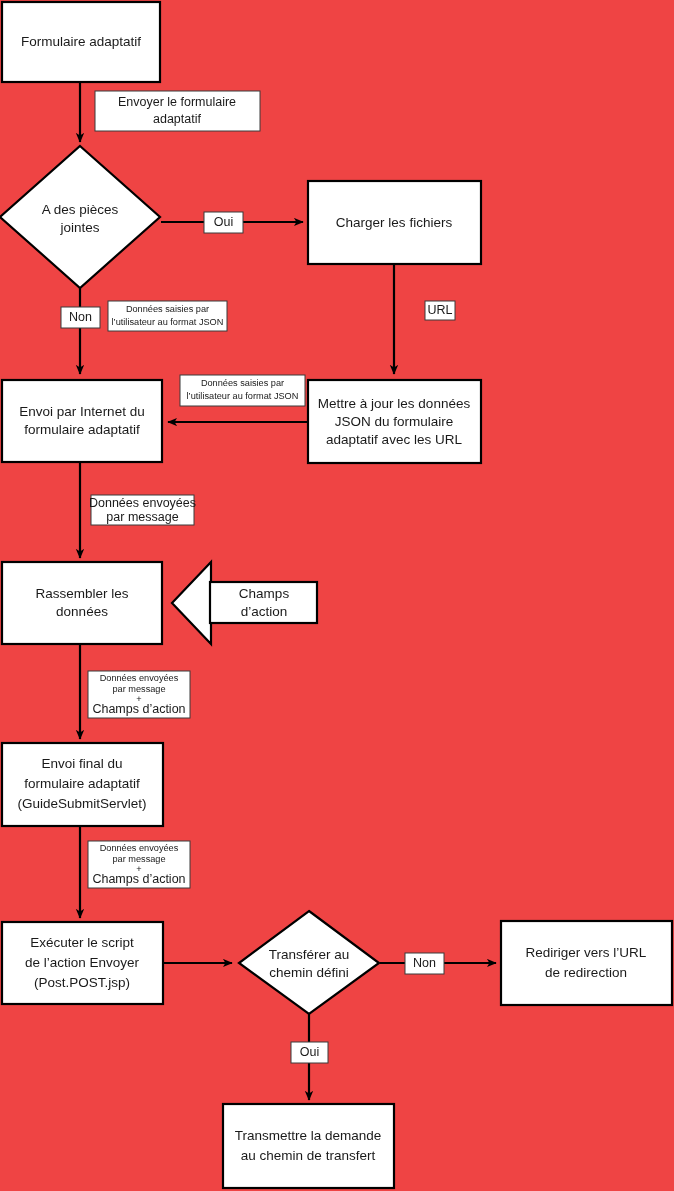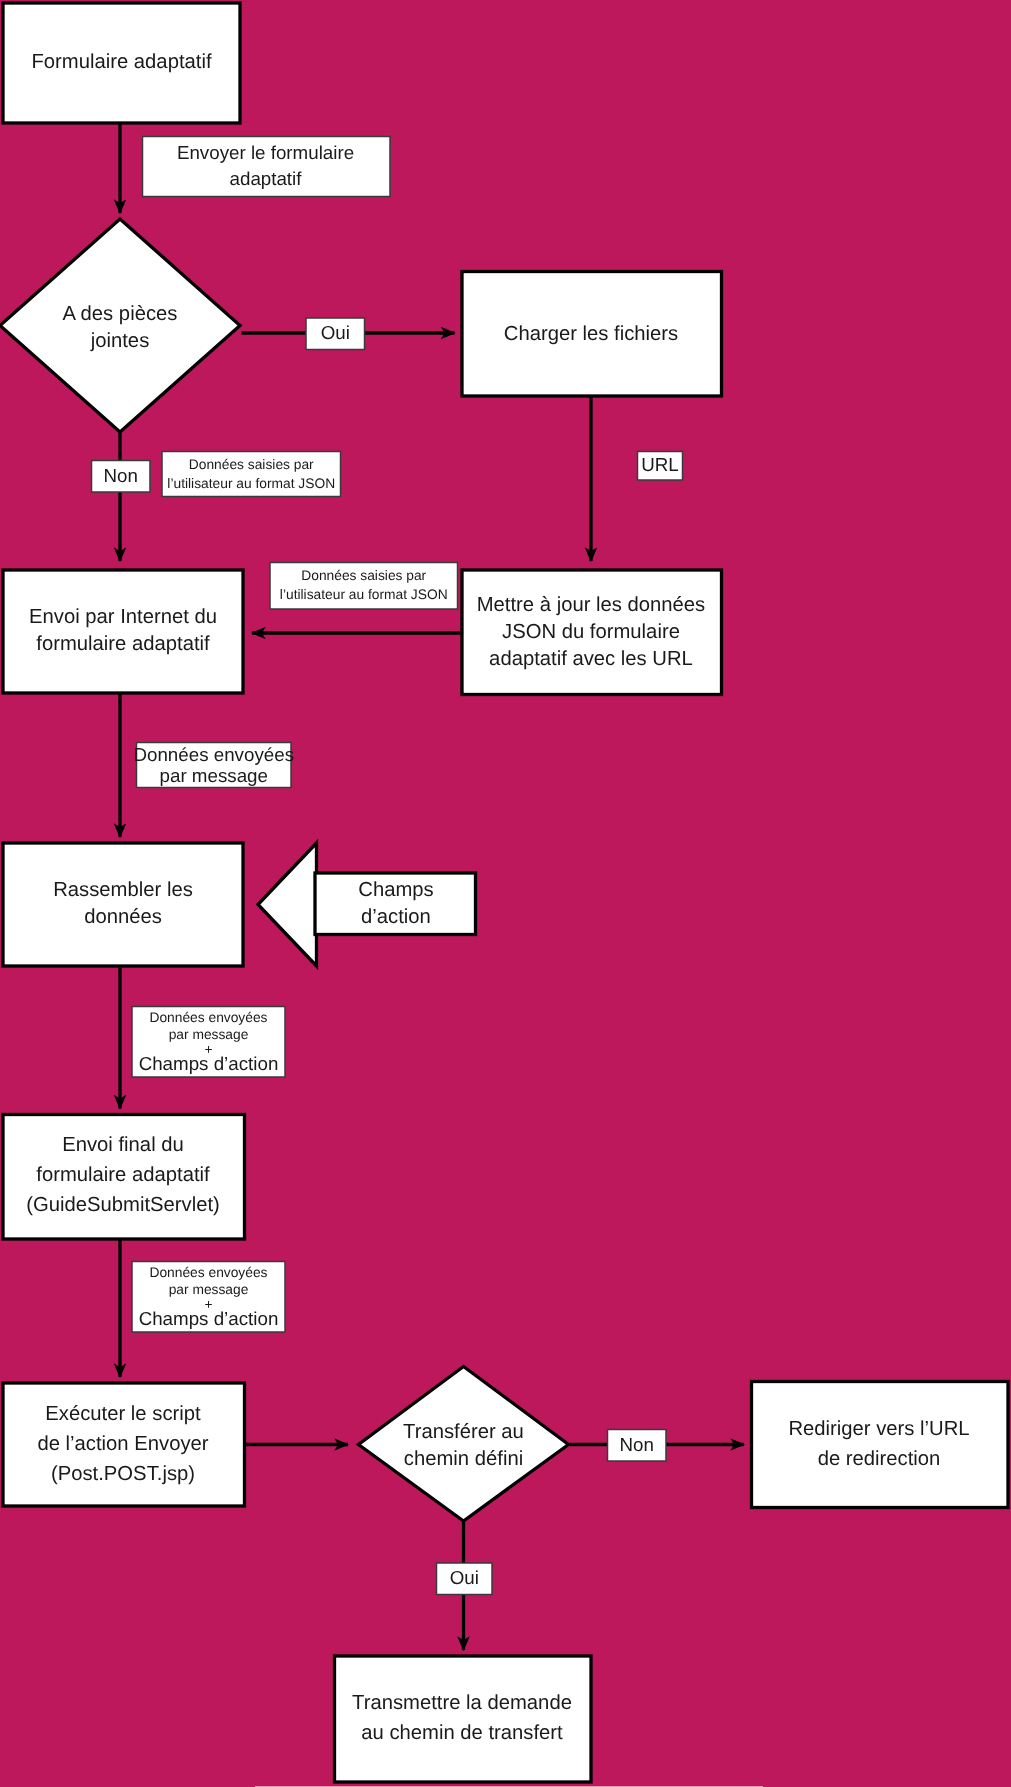--- a/index.html
+++ b/index.html
@@ -7,21 +7,21 @@
     padding: 0;
     background: #ffffff;
   }
   body {
     font-family: "Liberation Sans", sans-serif;
   }
   #flowchart-root {
     position: relative;
     width: 674px;
     height: 1191px;
-    background: #be185d;
+    background: #ef4444;
     overflow: hidden;
   }
   svg.diagram {
     display: block;
     width: 674px;
     height: 1191px;
   }
   .node-shape {
     fill: #ffffff;
     stroke: #000000;

